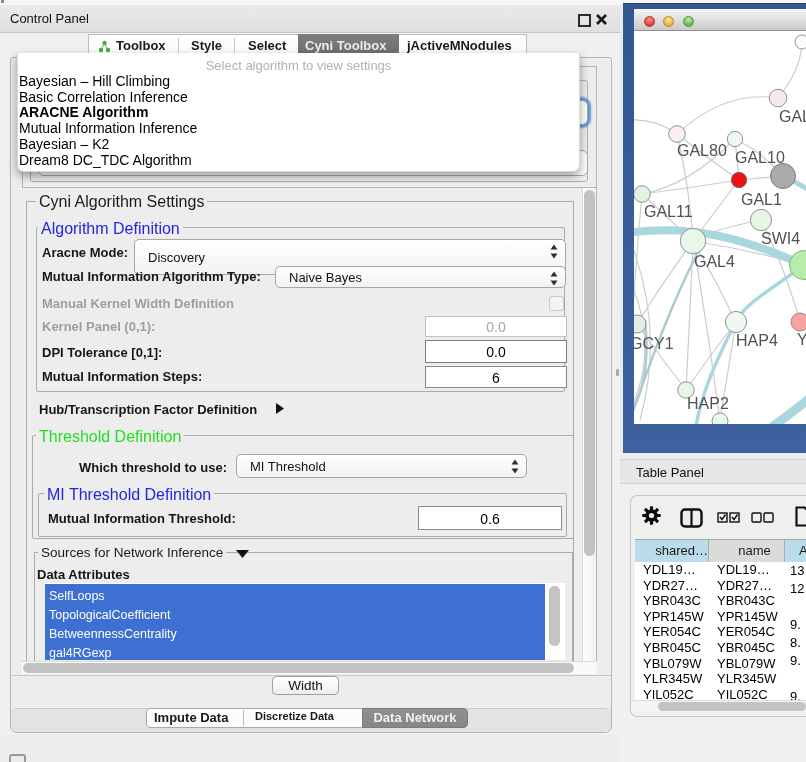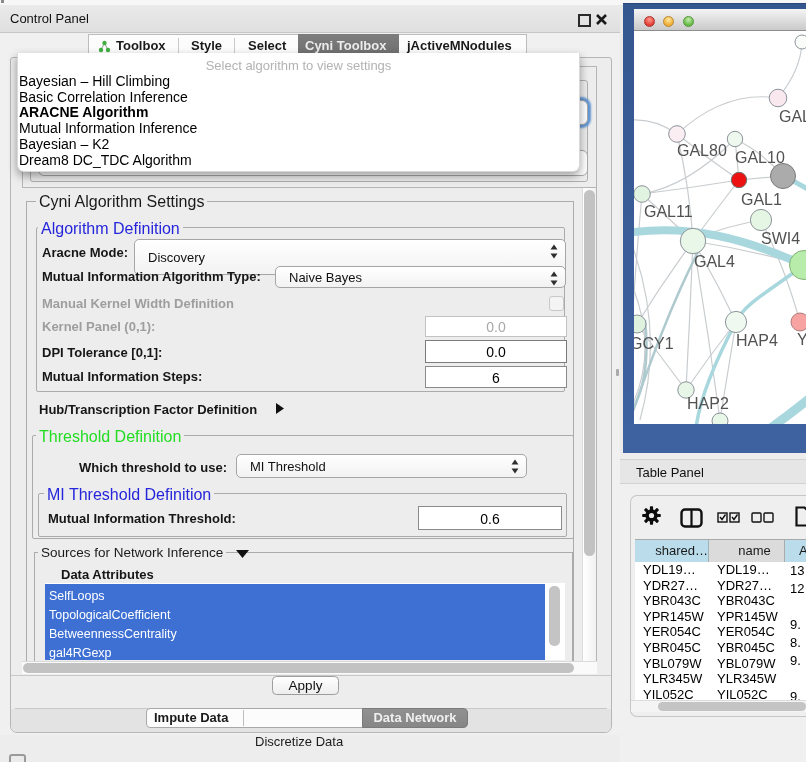--- a/index.html
+++ b/index.html
@@ -103,41 +103,41 @@
 <div class="abs" style="left:38px;top:493px;width:529px;height:44px;border:1px solid #ABABAB;border-radius:2px;box-sizing:border-box;"></div>
 <div class="gtitle" style="left:44px;top:486px;color:#2525DC;">MI Threshold Definition</div>
 <div class="lbl abs" style="left:48px;top:511px;">Mutual Information Threshold:</div>
 <div class="field" style="left:418px;top:506px;width:144px;height:24px;border:1px solid #8a8a8a;line-height:24px;">0.6</div>
 
 <div class="abs" style="left:34px;top:552px;width:539px;height:109px;border:1px solid #ABABAB;border-bottom:none;box-sizing:border-box;"></div>
 <div class="gtitle" style="left:38px;top:545px;color:#1a1a1a;font-weight:normal;font-size:13.5px;">Sources for Network Inference</div>
 <svg class="abs" style="left:235px;top:548px;" width="15" height="11">
     <path d="M1,2 L14,2 L7.5,10 Z" fill="#111"></path>
   </svg>
-<div class="lbl abs" style="left:37px;top:567px;margin-left:24px;">Data Attributes</div>
+<div class="lbl abs" style="left:37px;top:567px;">Data Attributes</div>
 
 <div class="abs" style="left:45px;top:583px;width:520px;height:77px;background:#fff;"></div>
 <div class="abs" style="left:45px;top:584px;width:500px;height:76px;background:#3E6FD3;"></div>
 <div class="abs" style="left:49px;top:587px;font-size:12.5px;color:#fff;line-height:19px;">SelfLoops<br>TopologicalCoefficient<br>BetweennessCentrality<br>gal4RGexp</div>
 <div class="abs" style="left:549px;top:586px;width:11px;height:60px;background:#C4C4C4;border-radius:5px;"></div>
 
 <div class="abs" style="left:582px;top:188px;width:15px;height:473px;background:linear-gradient(to right,#FFFFFF,#F1F1F1);border-left:1px solid #DCDCDC;border-right:1px solid #B5B5B5;box-sizing:border-box;"></div>
 <div class="abs" style="left:584px;top:190px;width:11px;height:366px;background:#C2C2C2;border-radius:5.5px;"></div>
 <div class="abs" style="left:22px;top:661px;width:575px;height:13px;background:#FAFAFA;border-top:1px solid #DADADA;box-sizing:border-box;"></div>
 <div class="abs" style="left:23px;top:663px;width:551px;height:10px;background:#C2C2C2;border-radius:5px;"></div>
 
 <div class="abs" style="left:11px;top:675px;width:600px;height:1px;background:#C8C8C8;"></div>
-<div class="abs" style="left:272px;top:676px;width:67px;height:19px;background:linear-gradient(#FFFFFF,#EEEEEE);border:1px solid #9E9E9E;border-radius:4.5px;box-sizing:border-box;text-align:center;font-size:13.5px;color:#111;line-height:17px;">Apply</div>
+<div class="abs" style="left:272px;top:676px;width:67px;height:19px;background:linear-gradient(#FFFFFF,#EEEEEE);border:1px solid #9E9E9E;border-radius:4.5px;box-sizing:border-box;text-align:center;font-size:13.5px;color:#111;line-height:17px;">Width</div>
 
 <div class="abs" style="left:15px;top:708px;width:592px;height:1px;background:#C9C9C9;"></div>
 <div class="abs" style="left:11px;top:709px;width:600px;height:23px;background:#E3E3E3;border-radius:0 0 6px 6px;"></div>
 <div class="abs" style="left:146px;top:708px;width:322px;height:20px;background:#FCFCFC;border:1px solid #A9A9A9;border-radius:4px;box-sizing:border-box;"></div>
 <div class="abs" style="left:154px;top:710px;font-size:13px;font-weight:bold;color:#1a1a1a;">Impute Data</div>
 <div class="abs" style="left:243px;top:710px;width:1px;height:16px;background:#BDBDBD;"></div>
-<div class="abs" style="left:255px;top:710px;font-size:13px;font-weight:normal;color:#1a1a1a;margin-top:24px;">Discretize Data</div>
+<div class="abs" style="left:255px;top:710px;font-size:11px;font-weight:bold;color:#1a1a1a;">Discretize Data</div>
 <div class="abs" style="left:362px;top:708px;width:106px;height:20px;background:linear-gradient(#919191,#868686);border:1px solid #7B7B7B;border-radius:0 5px 5px 0;box-sizing:border-box;text-align:center;font-size:13px;font-weight:bold;color:#f0f0f0;line-height:18px;">Data Network</div>
 
 <div class="abs" style="left:17px;top:53px;width:563px;height:119px;background:#fff;border:1px solid #D9D9D9;border-top:none;border-radius:0 0 7px 7px;box-shadow:0 4px 10px rgba(0,0,0,.38);box-sizing:border-box;"></div>
 <div class="abs" style="left:17px;top:58px;width:563px;text-align:center;font-size:13px;color:#B2B2B2;">Select algorithm to view settings</div>
 <div class="abs" style="left:19px;top:74px;font-size:14px;color:#000;line-height:15.7px;white-space:nowrap;">Bayesian – Hill Climbing<br>Basic Correlation Inference<br><b>ARACNE Algorithm</b><br>Mutual Information Inference<br>Bayesian – K2<br>Dream8 DC_TDC Algorithm</div>
 
 <div class="abs" style="left:9px;top:754px;width:17px;height:14px;border:2px solid #9A9A9A;border-radius:3px;background:#EBEBEB;box-sizing:border-box;"></div>
 
 <div class="abs" style="left:616px;top:369px;width:3px;height:7px;background:#ABABAB;border-radius:1px;"></div>
 

